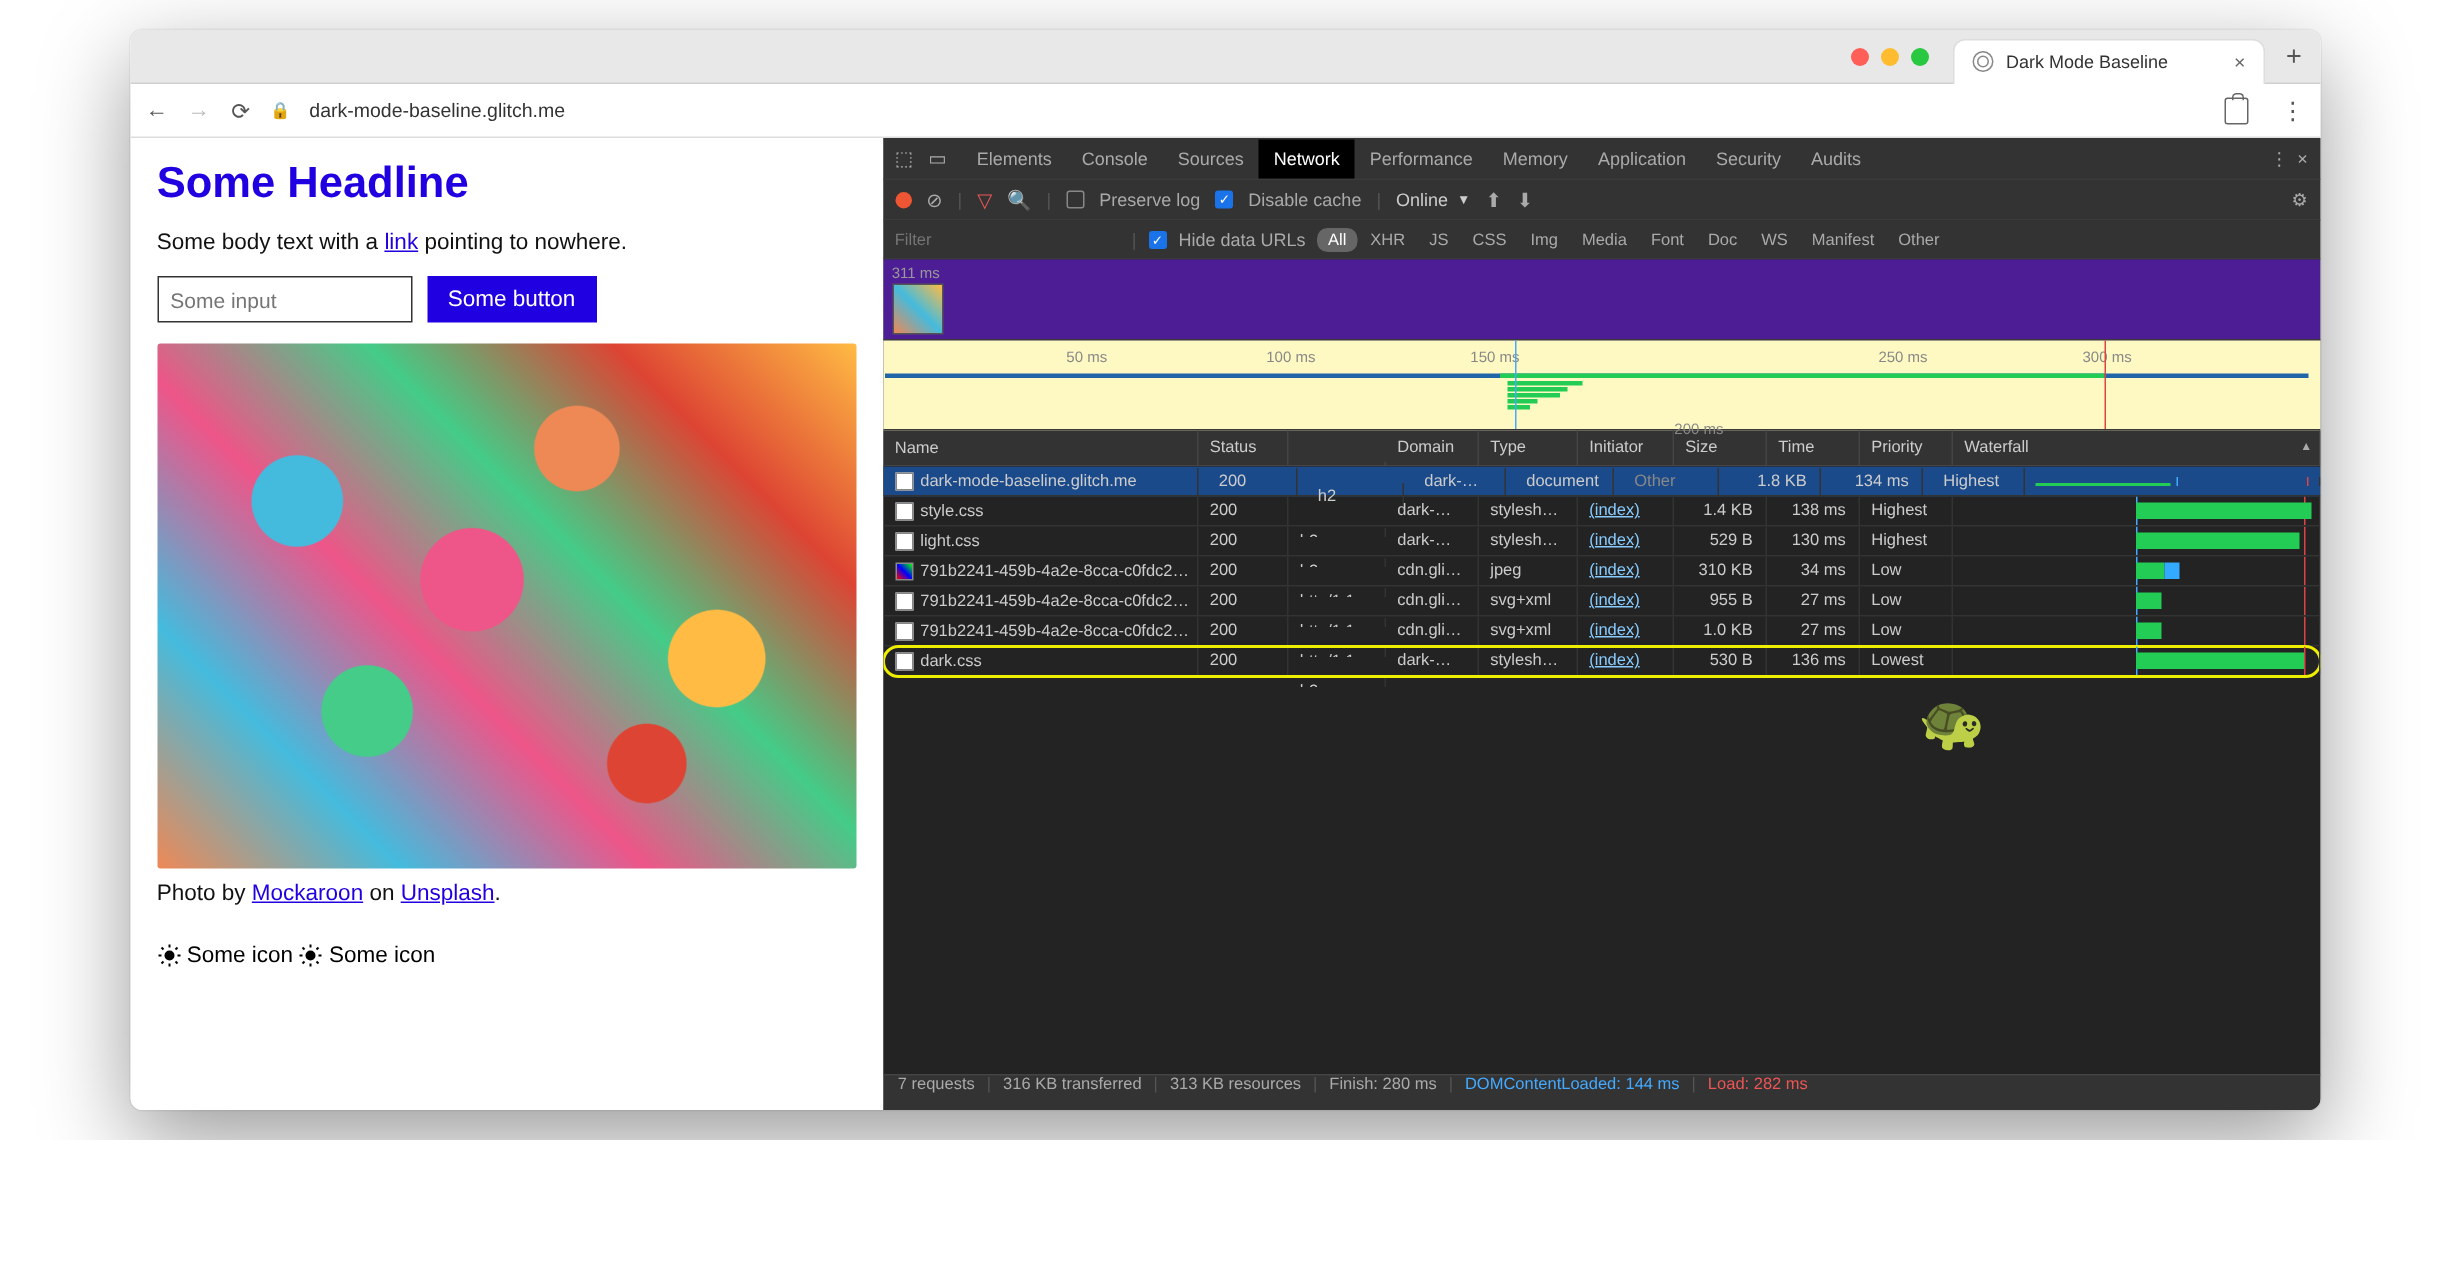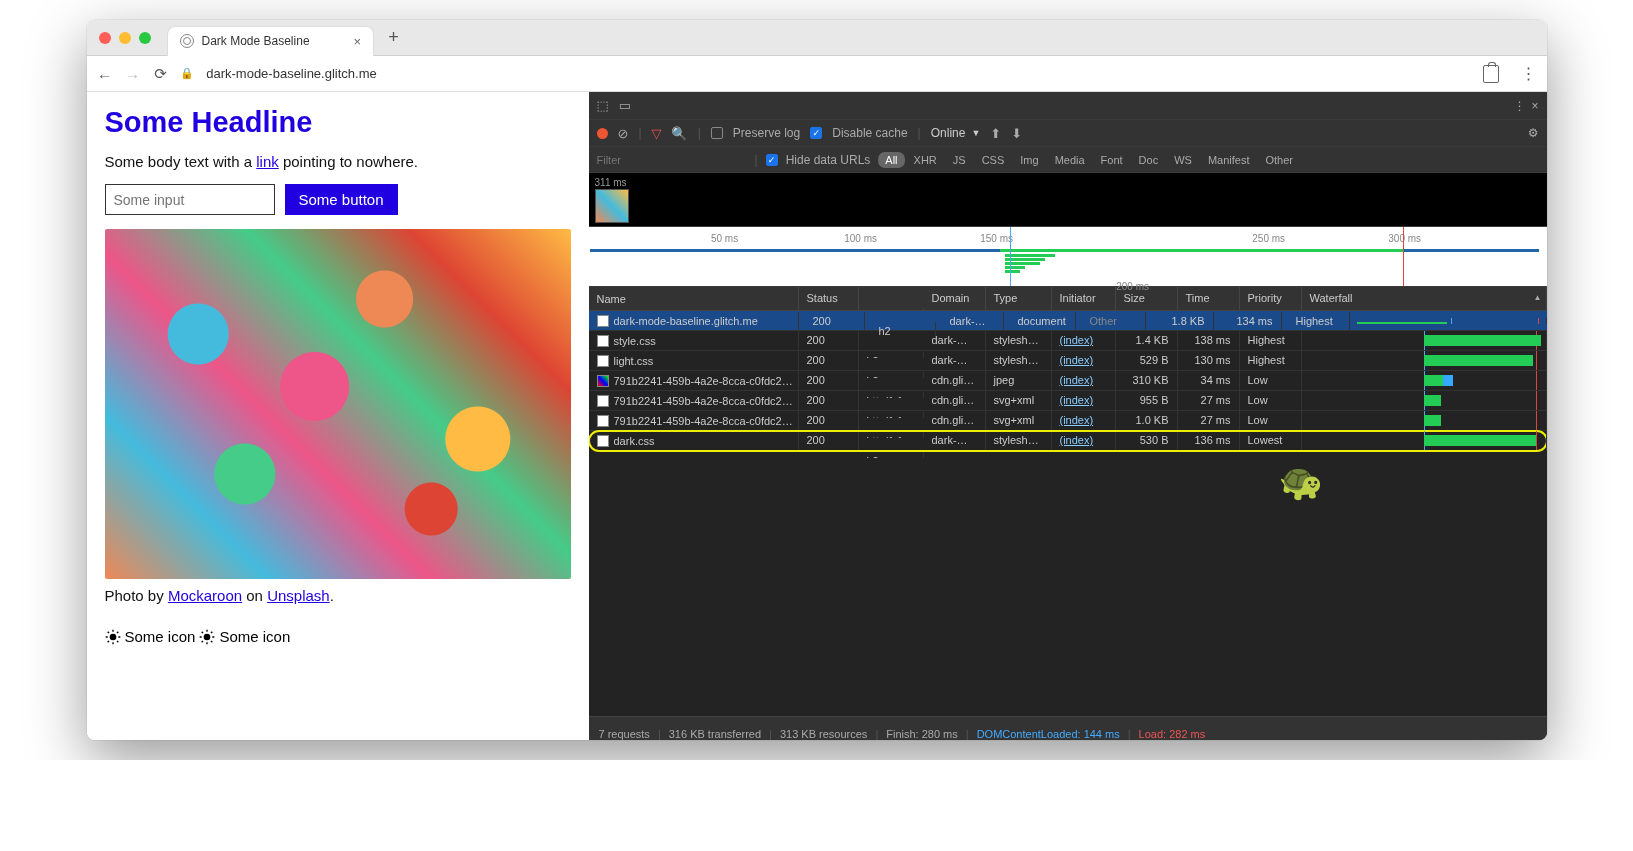--- a/index.html
+++ b/index.html
@@ -1,18 +1,18 @@
 <!DOCTYPE html>
 <html><head>
 <meta charset="utf-8">
 <style>
 * { box-sizing: border-box; margin: 0; padding: 0; }
 body { font-family: -apple-system, "Helvetica Neue", Arial, sans-serif; background: #fff; }
 .window { width: 1460px; height: 720px; margin: 20px auto; border-radius: 8px; overflow: hidden; box-shadow: 0 20px 60px rgba(0,0,0,.4), 0 0 0 1px rgba(0,0,0,.05); display: flex; flex-direction: column; background: #fff; }
-.titlebar { height: 36px; background: #e8e8e8; display: flex; align-items: center; padding: 0 12px; border-bottom: 1px solid #d0d0d0; }
+.titlebar { height: 36px; background: #e8e8e8; display: flex; align-items: center; padding: 0 12px; border-bottom: 1px solid #d0d0d0; justify-content: flex-end; }
 .traffic { display: flex; gap: 8px; margin-right: 16px; }
 .dot { width: 12px; height: 12px; border-radius: 50%; }
 .dot.red { background: #ff5f57; } .dot.yellow { background: #febc2e; } .dot.green { background: #28c840; }
 .tab { display: flex; align-items: center; background: #fff; border-radius: 8px 8px 0 0; padding: 6px 12px; gap: 8px; font-size: 12px; color: #333; height: 30px; margin-top:6px; border:1px solid #ddd; border-bottom:none;}
 .favicon { width: 14px; height: 14px; border: 1px solid #888; border-radius: 50%; position: relative; }
 .favicon::after{content:"";position:absolute;inset:2px;border:1px solid #888;border-radius:50%;}
 .tab-close { margin-left: 36px; color: #666; font-size: 13px; }
 .new-tab { margin-left: 14px; font-size: 18px; color: #555; }
 .addrbar { height: 36px; display: flex; align-items: center; padding: 0 10px; gap: 12px; border-bottom: 1px solid #ddd; background:#fff;}
 .navbtn { color: #555; font-size: 15px; width: 16px; text-align: center; }
@@ -47,24 +47,24 @@
 .tb-ico.red { color:#e55;}
 .cb { width:12px;height:12px;border:1px solid #888;display:inline-flex;align-items:center;justify-content:center;font-size:9px;color:#4cf;border-radius:2px;}
 .cb.checked{background:#1a73e8;border-color:#1a73e8;color:#fff;}
 .tb-lbl{color:#aaa;}
 .sel{color:#ccc;display:flex;align-items:center;gap:6px;}
 .gear{margin-left:auto;color:#aaa;}
 .filterbar{height:26px;display:flex;align-items:center;padding:0 8px;gap:8px;border-bottom:1px solid #3a3a3a;background:#333;}
 .filter-input{background:transparent;border:none;color:#888;font-size:11px;width:150px;font-family:inherit;}
 .pill{padding:2px 7px;border-radius:7px;color:#aaa;cursor:pointer;font-size:11px;}
 .pill.active{background:#666;color:#fff;}
-.overview{height:54px;background:#000000;border-bottom:1px solid #3a3a3a;position:relative;}
+.overview{height:54px;background:#4c1d95;border-bottom:1px solid #3a3a3a;position:relative;}
 .ov-lbl{position:absolute;top:4px;left:6px;color:#999;font-size:10px;}
 .thumb{position:absolute;top:16px;left:6px;width:34px;height:34px;background:linear-gradient(45deg,#e85,#4bd,#fb4);border:1px solid #555;}
-.timeline{height:60px;background:#ffffff;border-bottom:1px solid #3a3a3a;position:relative;}
+.timeline{height:60px;background:#fef9c3;border-bottom:1px solid #3a3a3a;position:relative;}
 .tl-tick{position:absolute;top:6px;color:#888;font-size:10px;transform:translateX(-50%);}
 .tl-bar{position:absolute;top:22px;height:3px;background:#26a;left:0.2%;width:99%;}
 .tl-bar2{position:absolute;top:22px;height:3px;background:#2c5;left:43%;width:42%;}
 .tl-grp{position:absolute;top:27px;left:43.5%;}
 .tl-g{height:3px;background:#2c5;margin-bottom:1px;}
 .tl-redline{position:absolute;top:0;bottom:0;width:1px;background:#d44;left:85%;}
 .tl-blueline{position:absolute;top:0;bottom:0;width:1px;background:#4af;left:44%;}
 .grid{flex:1;display:flex;flex-direction:column;min-height:0;}
 .ghead{display:flex;height:24px;border-bottom:1px solid #444;background:#333;color:#ccc;font-size:11px;}
 .gh{padding:5px 8px;border-right:1px solid #444;overflow:hidden;white-space:nowrap;position:relative;}
@@ -74,21 +74,21 @@
 .grow.hl{outline:2.5px solid #ee0;outline-offset:-1px;border-radius:11px;position:relative;z-index:2;}
 .gc{padding:3px 8px;border-right:1px solid #333;overflow:hidden;white-space:nowrap;text-overflow:ellipsis;}
 .c-name{width:210px;display:flex;align-items:center;gap:5px;}
 .c-status{width:60px;}.c-proto{width:65px;margin-top:21px;}.c-domain{width:62px;}.c-type{width:66px;}.c-init{width:64px;}.c-size{width:62px;text-align:right;}.c-time{width:62px;text-align:right;}.c-prio{width:62px;}.c-wf{flex:1;position:relative;}
 .fico{width:12px;height:12px;background:#fff;border:1px solid #888;flex-shrink:0;}
 .fico.js{background:linear-gradient(45deg,#f00,#00f,#0f0);}
 .ulink{color:#8cf;text-decoration:underline;}
 .other{color:#888;}
 .wfbar{position:absolute;top:4px;height:11px;background:#2c5;}
 .wfbar.b{background:#3af;}
-.status{height:24px;display:flex;align-items:flex-end;padding:0 10px;gap:8px;background:#333;border-top:1px solid #444;color:#aaa;font-size:11px;}
+.status{height:24px;display:flex;align-items:flex-start;padding:0 10px;gap:8px;background:#333;border-top:1px solid #444;color:#aaa;font-size:11px;}
 .sep{color:#555;}
 .dcl{color:#4af;}.load{color:#e55;}
 .turtle{position:absolute;font-size:36px;transform:scaleX(-1);z-index:5;}
 .sortind{position:absolute;right:4px;top:6px;font-size:8px;color:#aaa;}
 </style>
 </head>
 <body>
 
 <div class="window">
   <div class="titlebar">
@@ -156,20 +156,21 @@
             </g>
           </svg>
         <span>Some icon</span>
       </div>
     </div>
 
     <div class="devtools">
       <div class="dt-tabs">
         <span class="dt-ico">⬚</span>
         <span class="dt-ico">▭</span>
+        <div id="dt-tabs-host"><span class="dt-tab">Elements</span><span class="dt-tab">Console</span><span class="dt-tab">Sources</span><span class="dt-tab active">Network</span><span class="dt-tab">Performance</span><span class="dt-tab">Memory</span><span class="dt-tab">Application</span><span class="dt-tab">Security</span><span class="dt-tab">Audits</span></div>
         <div class="dt-right">
           <span>⋮</span>
           <span>×</span>
         </div>
       </div>
       <div class="dt-toolbar">
         <span class="rec"></span>
         <span class="tb-ico">⊘</span>
         <span style="color:#555">|</span>
         <span class="tb-ico red">▽</span>

